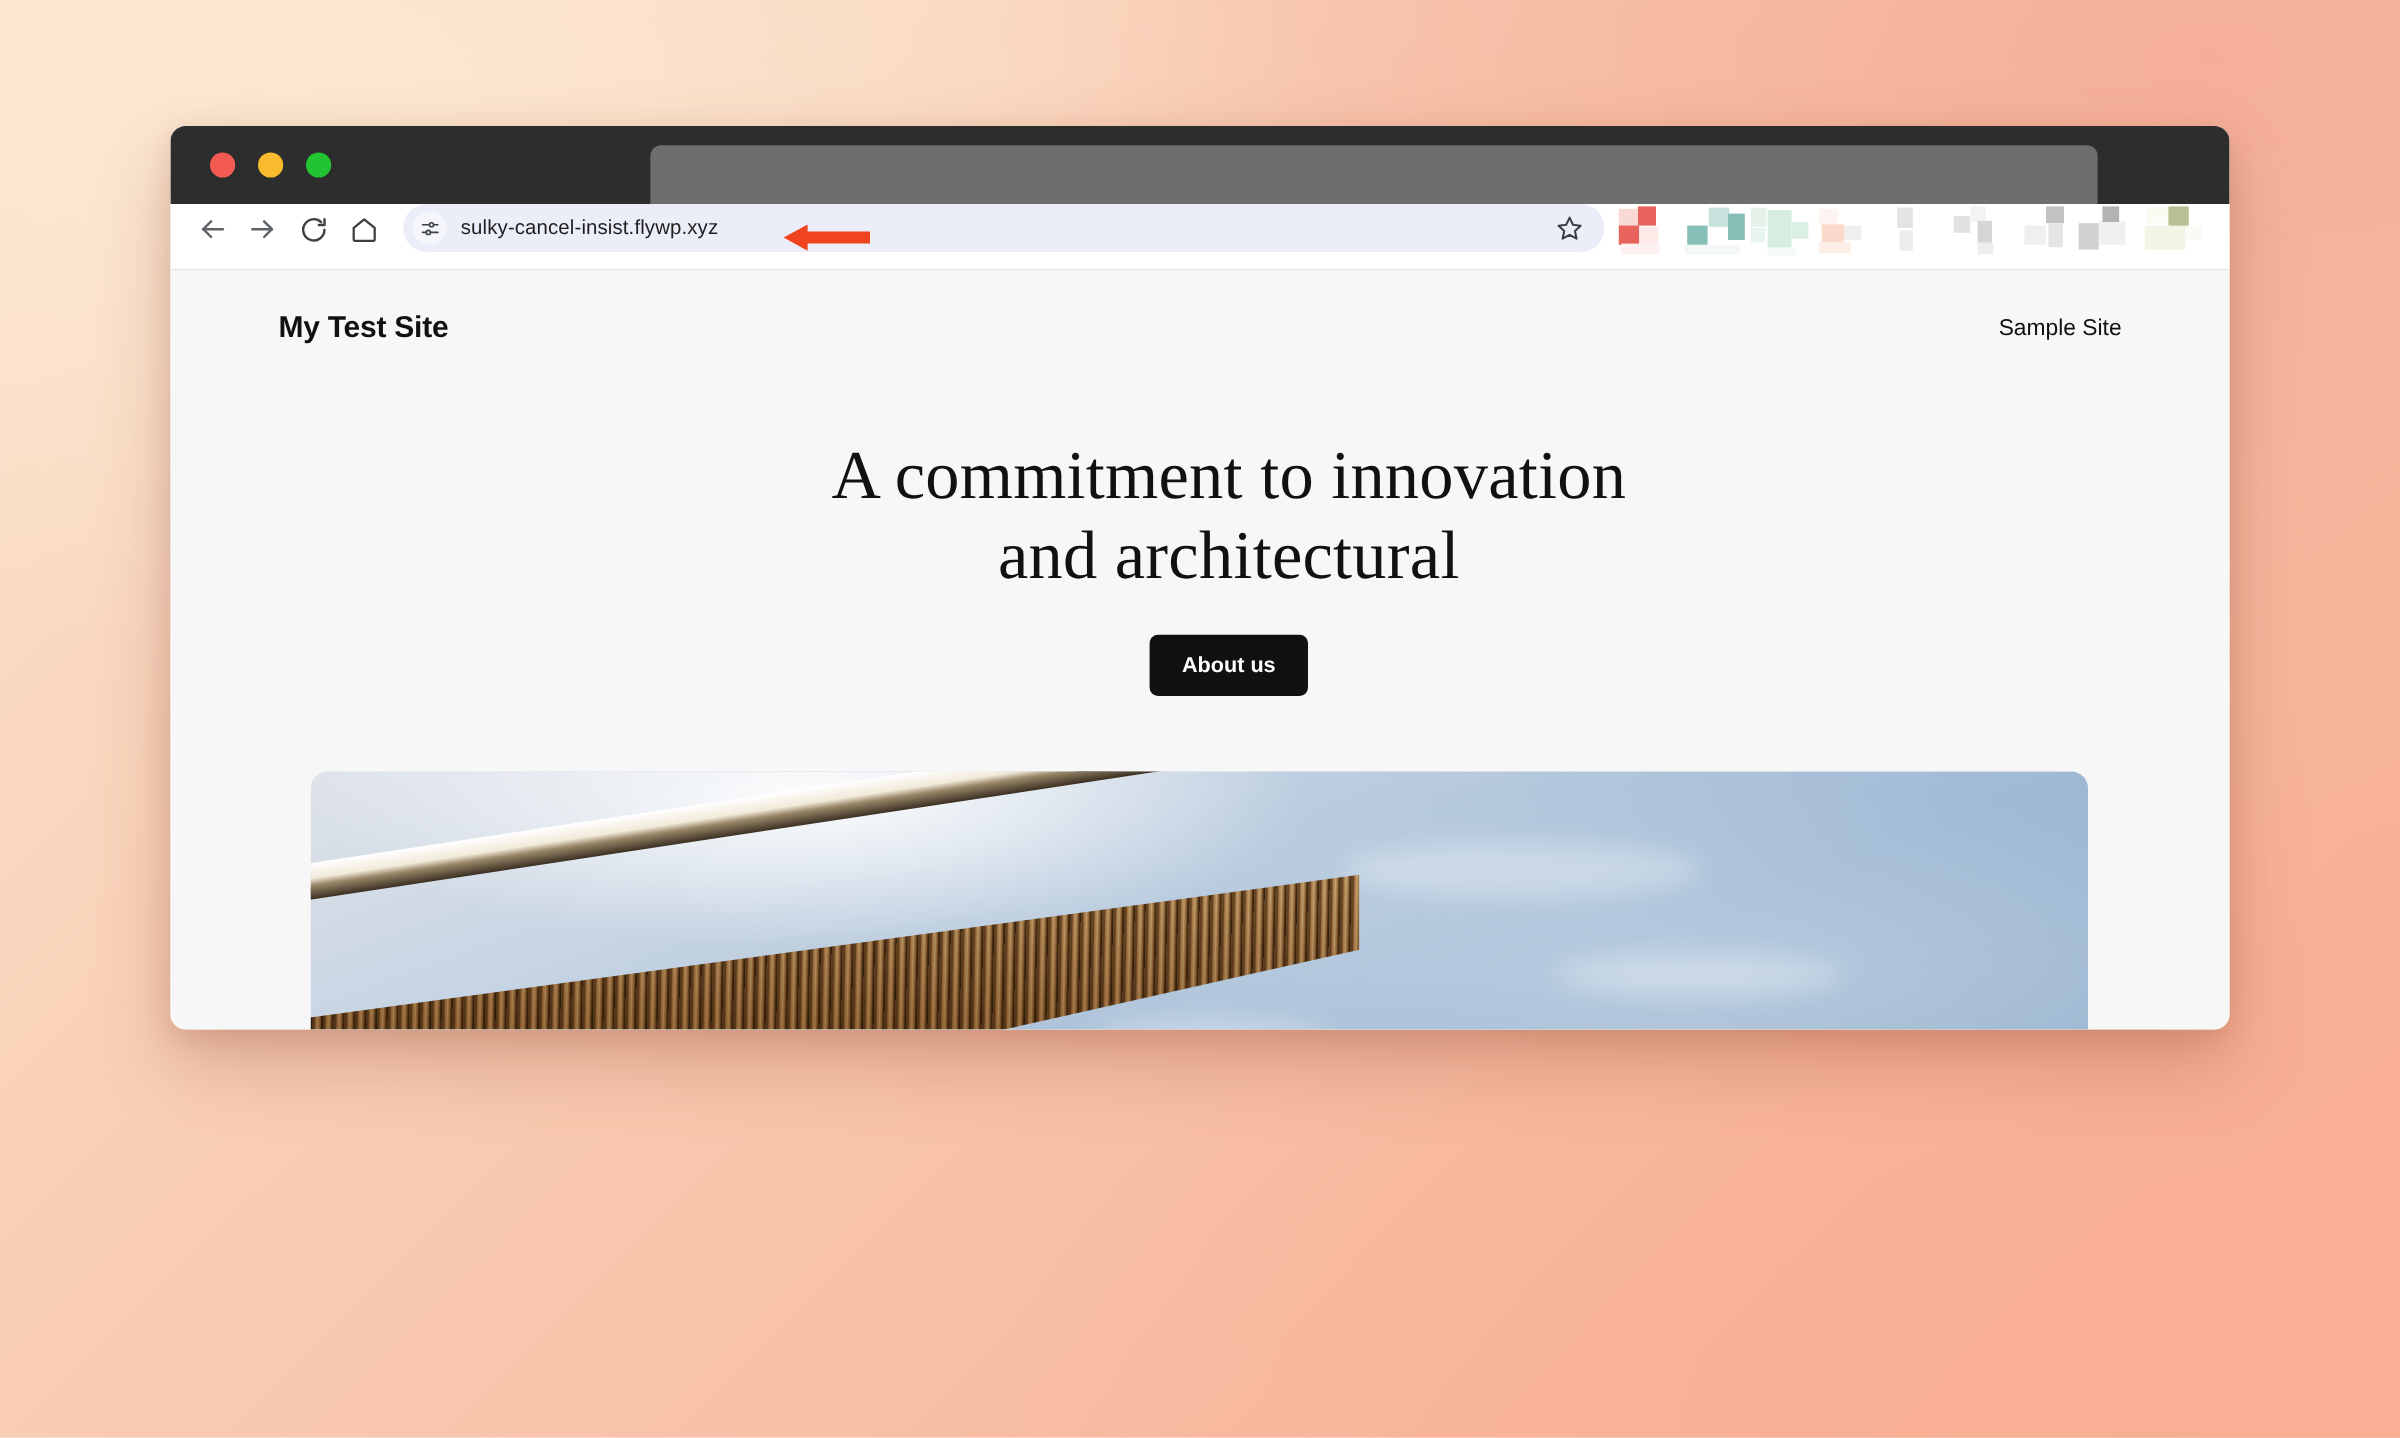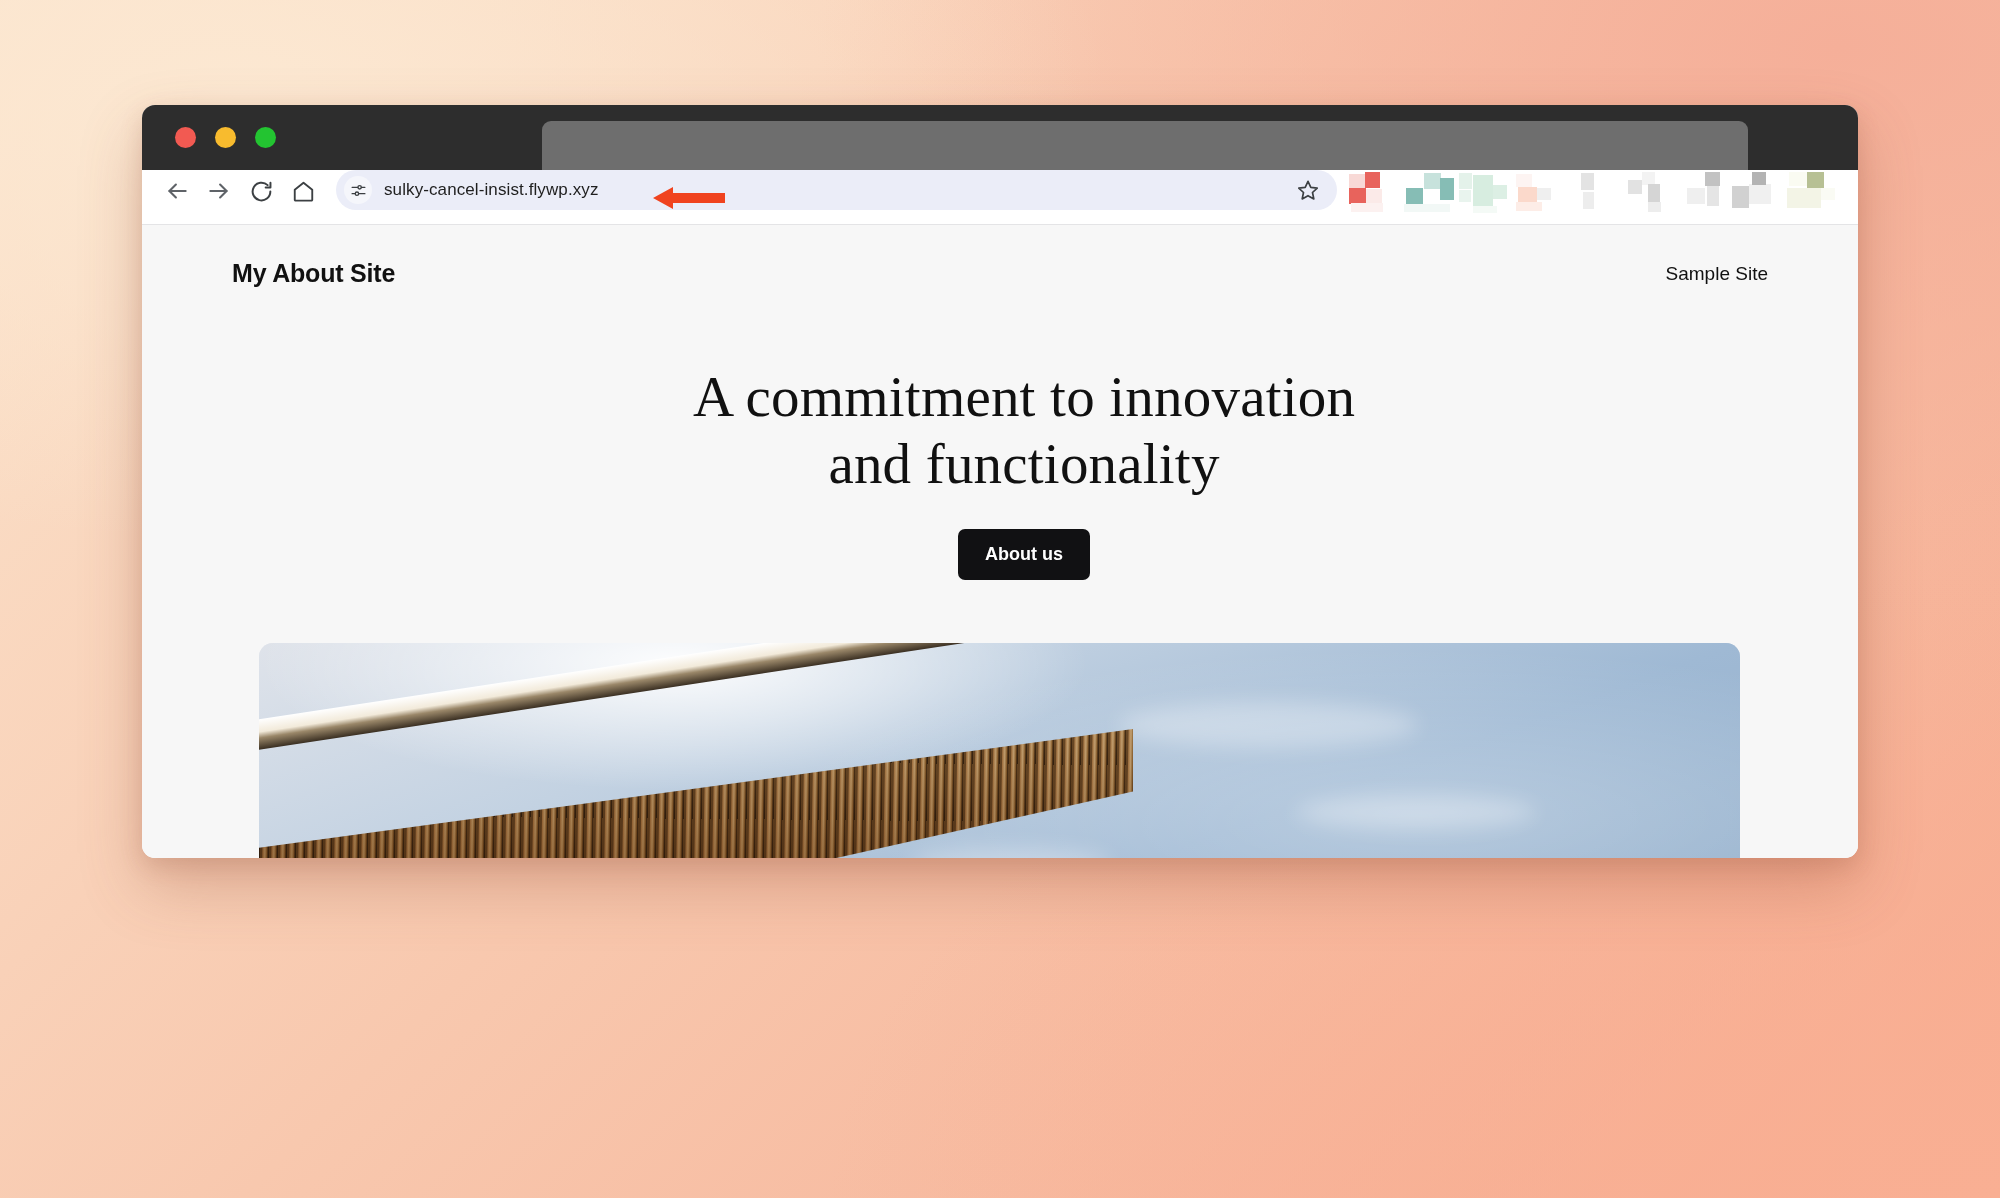--- a/index.html
+++ b/index.html
@@ -394,30 +394,30 @@
         <i style="left:20px; top:2px;  width:17px; height:17px; background:#B7C094;"></i>
         <i style="left:0px;  top:18px; width:34px; height:20px; background:#F3F4E6;"></i>
         <i style="left:34px; top:18px; width:14px; height:12px; background:#FAFBF4;"></i>
       </span>
     </div>
   </div>
 
   <div class="page">
 
     <div class="site-header">
-      <div class="site-title">My About Site</div>
+      <div class="site-title">My Test Site</div>
       <nav class="site-nav">
         <a class="nav-link" href="#">Sample Site</a>
       </nav>
     </div>
 
     <div class="hero">
       <h1 class="hero-title">
         <span>A commitment to innovation</span><br>
-        <span>and functionality</span>
+        <span>and architectural</span>
       </h1>
       <a class="hero-cta" href="#">About us</a>
     </div>
 
     <div class="hero-photo" aria-label="Underside of a modern building facade with vertical louvers against a blue sky">
       <div class="sky"></div>
       <div class="cloud-wisp" style="left:58%; top:18%; width:300px; height:46px;"></div>
       <div class="cloud-wisp" style="left:70%; top:46%; width:240px; height:34px;"></div>
       <div class="cloud-wisp" style="left:44%; top:62%; width:200px; height:30px;"></div>
       <div class="building">

